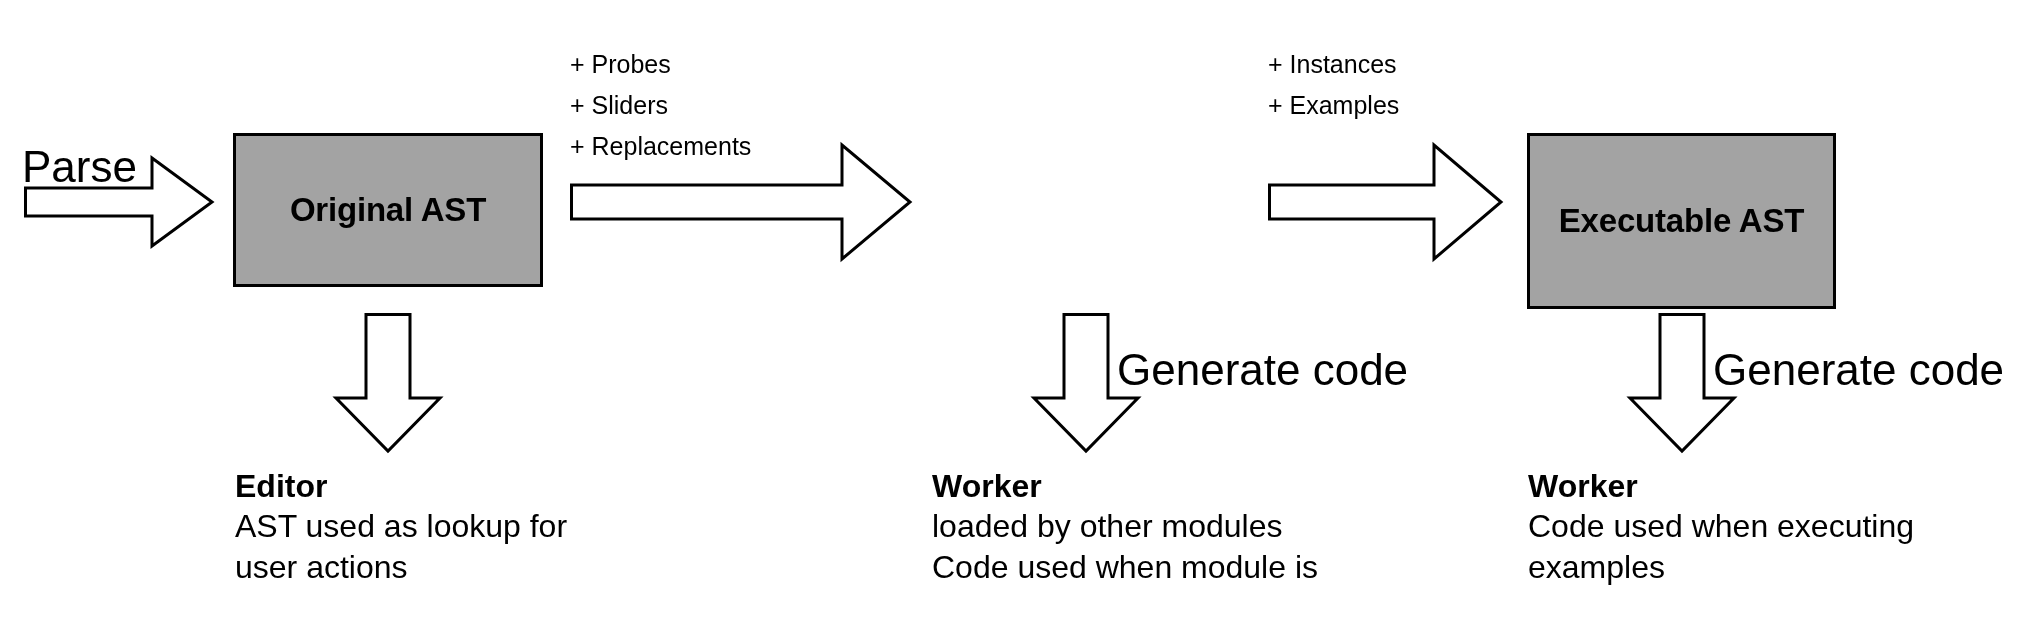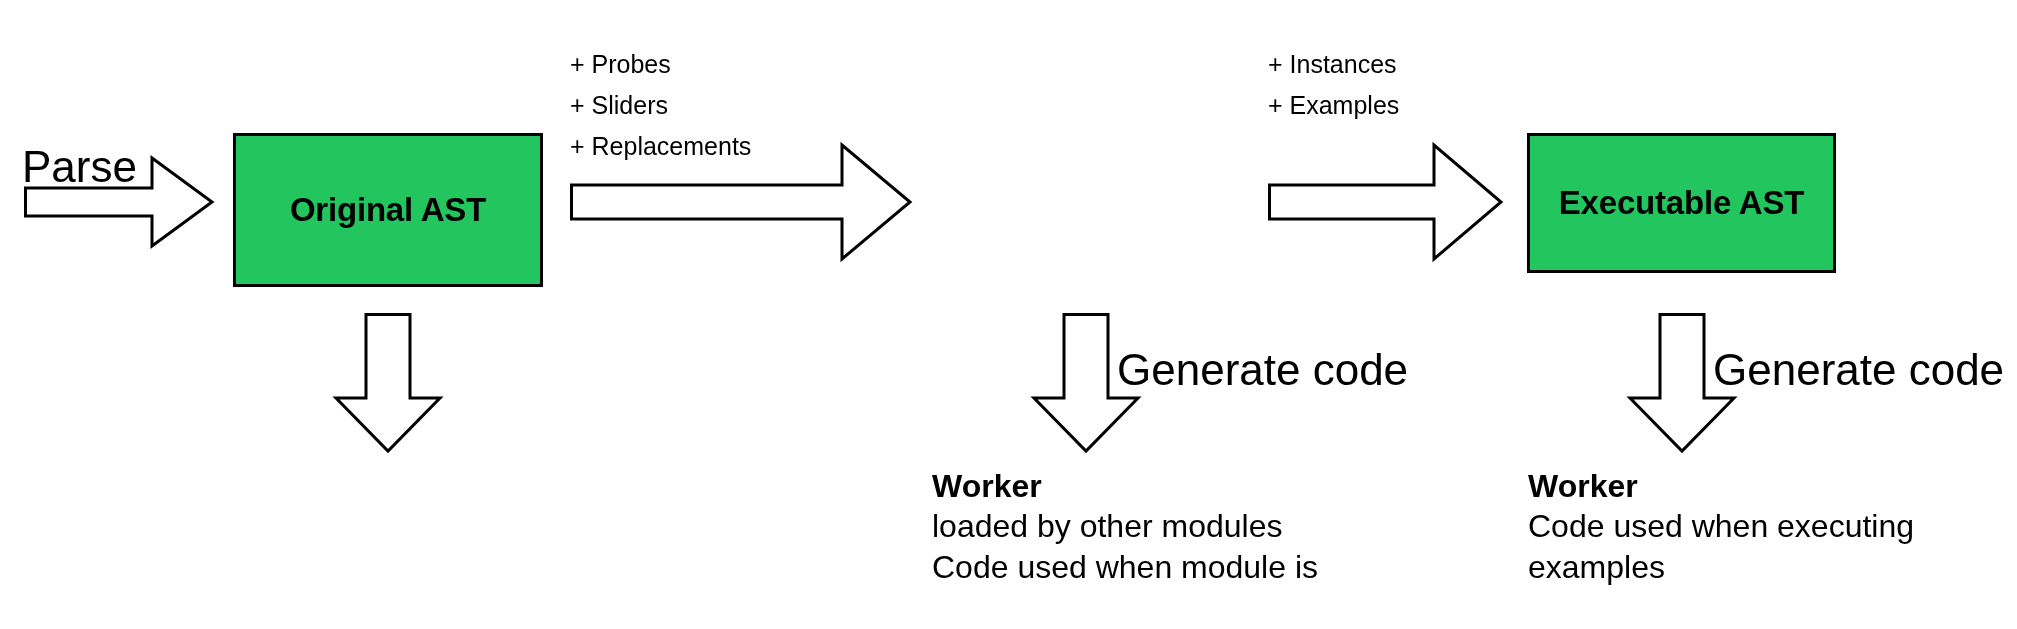--- a/index.html
+++ b/index.html
@@ -14,21 +14,21 @@
     background: #ffffff;
     font-family: "Liberation Sans", sans-serif;
     color: #000000;
     overflow: hidden;
   }
   .abs { position: absolute; }
 
   
   .stage-box {
     border: 3px solid #000000;
-    background: #22c55e;
+    background: #a3a3a3;
     display: flex;
     align-items: center;
     justify-content: center;
     box-sizing: border-box;
   }
   .stage-box-label {
     font-size: 33px;
     font-weight: bold;
     letter-spacing: -0.2px;
     white-space: nowrap;
@@ -102,21 +102,21 @@
   <div class="abs" style="left:1268px; top:140px; width:235px; height:110px;">
     <svg class="arrow-svg" width="235" height="110" viewBox="0 0 235 110">
       <polygon class="arrow-shape" points="1.5,45 166,45 166,5 233,62 166,119 166,79 1.5,79"></polygon>
     </svg>
   </div>
   <div class="abs annot-list" style="left:1268px; top:44px;">
     <span class="annot-line">+ Instances</span>
     <span class="annot-line">+ Examples</span>
   </div>
 
-  <div class="abs stage-box" style="left:1527px; top:133px; width:309px; height:140px;">
+  <div class="abs stage-box" style="left:1527px; top:133px; width:309px; height:176px;">
     <span class="stage-box-label">Executable AST</span>
   </div>
 
   <div class="abs" style="left:333px; top:313px; width:110px; height:140px;">
     <svg class="arrow-svg" width="110" height="140" viewBox="0 0 110 140">
       <polygon class="arrow-shape" points="33,1.5 77,1.5 77,85 107,85 55,138 3,85 33,85"></polygon>
     </svg>
   </div>
 
   <div class="abs" style="left:1031px; top:313px; width:110px; height:140px;">
@@ -126,20 +126,27 @@
   </div>
   <div class="abs edge-label" style="left:1117px; top:348px;">Generate code</div>
 
   <div class="abs" style="left:1627px; top:313px; width:110px; height:140px;">
     <svg class="arrow-svg" width="110" height="140" viewBox="0 0 110 140">
       <polygon class="arrow-shape" points="33,1.5 77,1.5 77,85 107,85 55,138 3,85 33,85"></polygon>
     </svg>
   </div>
   <div class="abs edge-label" style="left:1713px; top:348px;">Generate code</div>
 
+  <div class="abs note-block" style="left:235px; top:466px;">
+    <div class="note-title">Editor</div>
+    <div class="note-body">
+      <span class="note-body-line">AST used as lookup for</span>
+      <span class="note-body-line">user actions</span>
+    </div>
+  </div>
 
   <div class="abs note-block" style="left:932px; top:466px;">
     <div class="note-title">Worker</div>
     <div class="note-body">
       <span class="note-body-line">loaded by other modules</span>
       <span class="note-body-line">Code used when module is</span>
     </div>
   </div>
 
   <div class="abs note-block" style="left:1528px; top:466px;">

